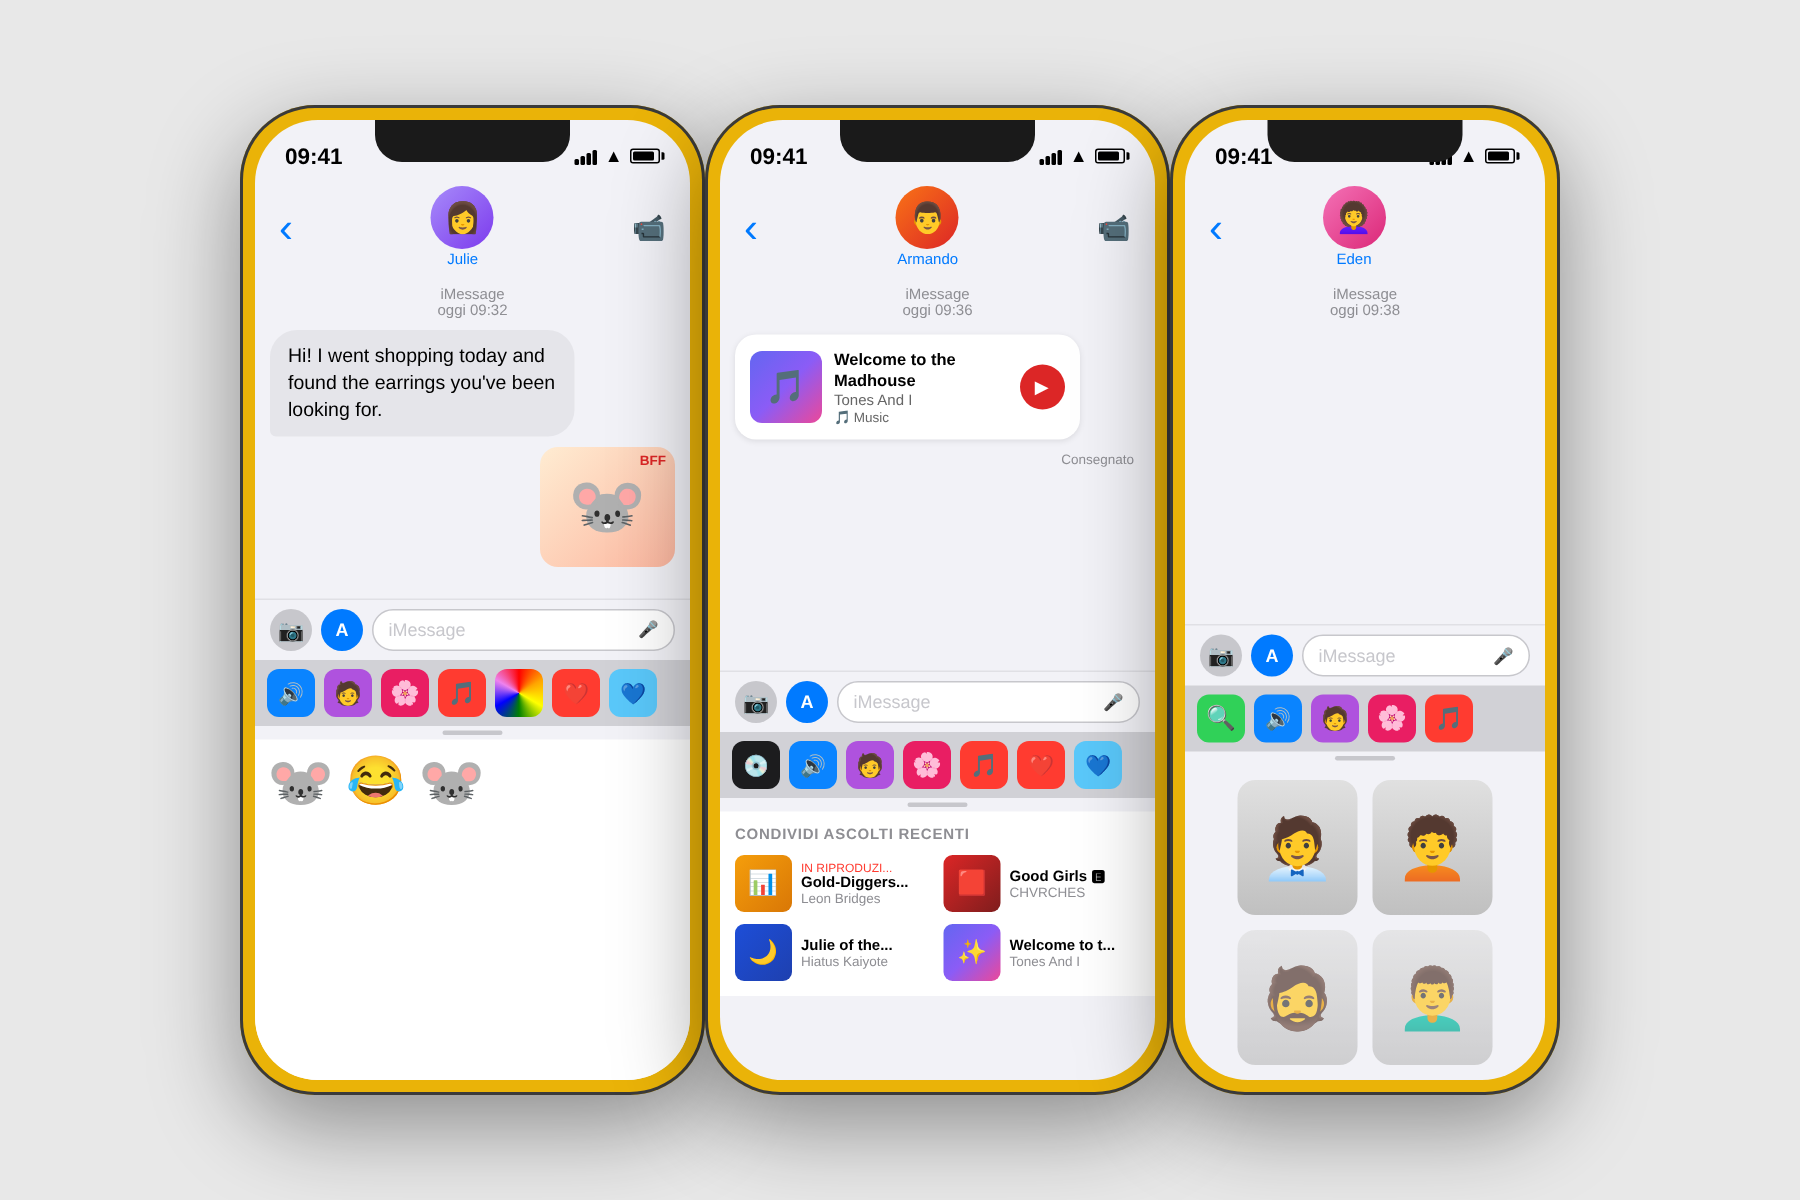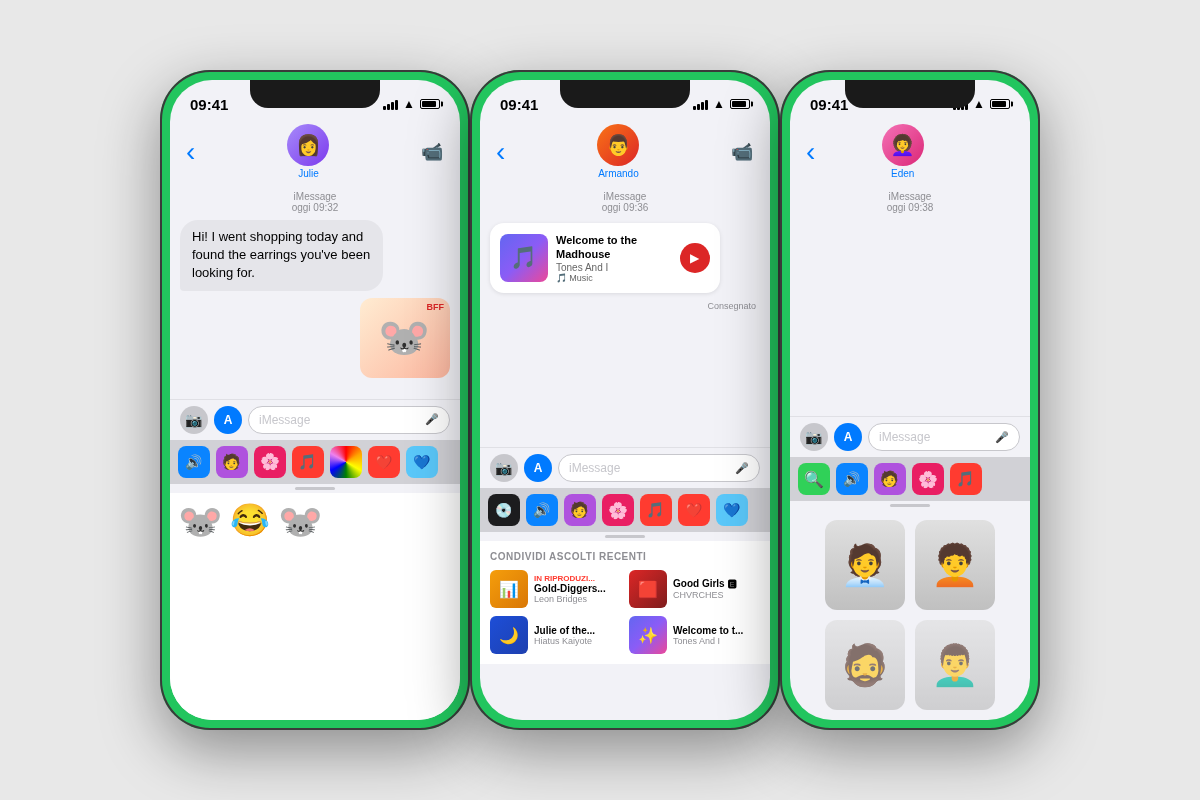--- a/index.html
+++ b/index.html
@@ -23,21 +23,21 @@
     }
     .phone-wrapper {
       position: relative;
       display: flex;
       justify-content: center;
       align-items: center;
     }
     .phone {
       width: 310px;
       height: 660px;
-      background: #22c55e;
+      background: #eab308;
       border-radius: 50px;
       position: relative;
       box-shadow: 0 20px 60px rgba(0,0,0,0.4), inset 0 0 0 2px #3a3a3a;
       overflow: hidden;
     }
     .phone-screen {
       position: absolute;
       top: 10px; left: 10px; right: 10px; bottom: 10px;
       background: #f2f2f7;
       border-radius: 42px;
@@ -341,21 +341,21 @@
       overflow: hidden;
       text-overflow: ellipsis;
     }
     .recent-artist {
       font-size: 9px;
       color: #8e8e93;
     }
     .now-playing-badge {
       font-size: 8px;
       color: #ff3b30;
-      font-weight: 700;
+      font-weight: 400;
     }
     .thumb-gold { background: linear-gradient(135deg, #f59e0b, #d97706); }
     .thumb-chvrches { background: linear-gradient(135deg, #dc2626, #7f1d1d); }
     .thumb-hiatus { background: linear-gradient(135deg, #1d4ed8, #1e40af); }
     .thumb-tones { background: linear-gradient(135deg, #6366f1, #8b5cf6, #ec4899); }
     .avatar-emoji { font-size: 20px; }
     .signal-bars {
       display: inline-flex;
       align-items: flex-end;
       gap: 1px;

